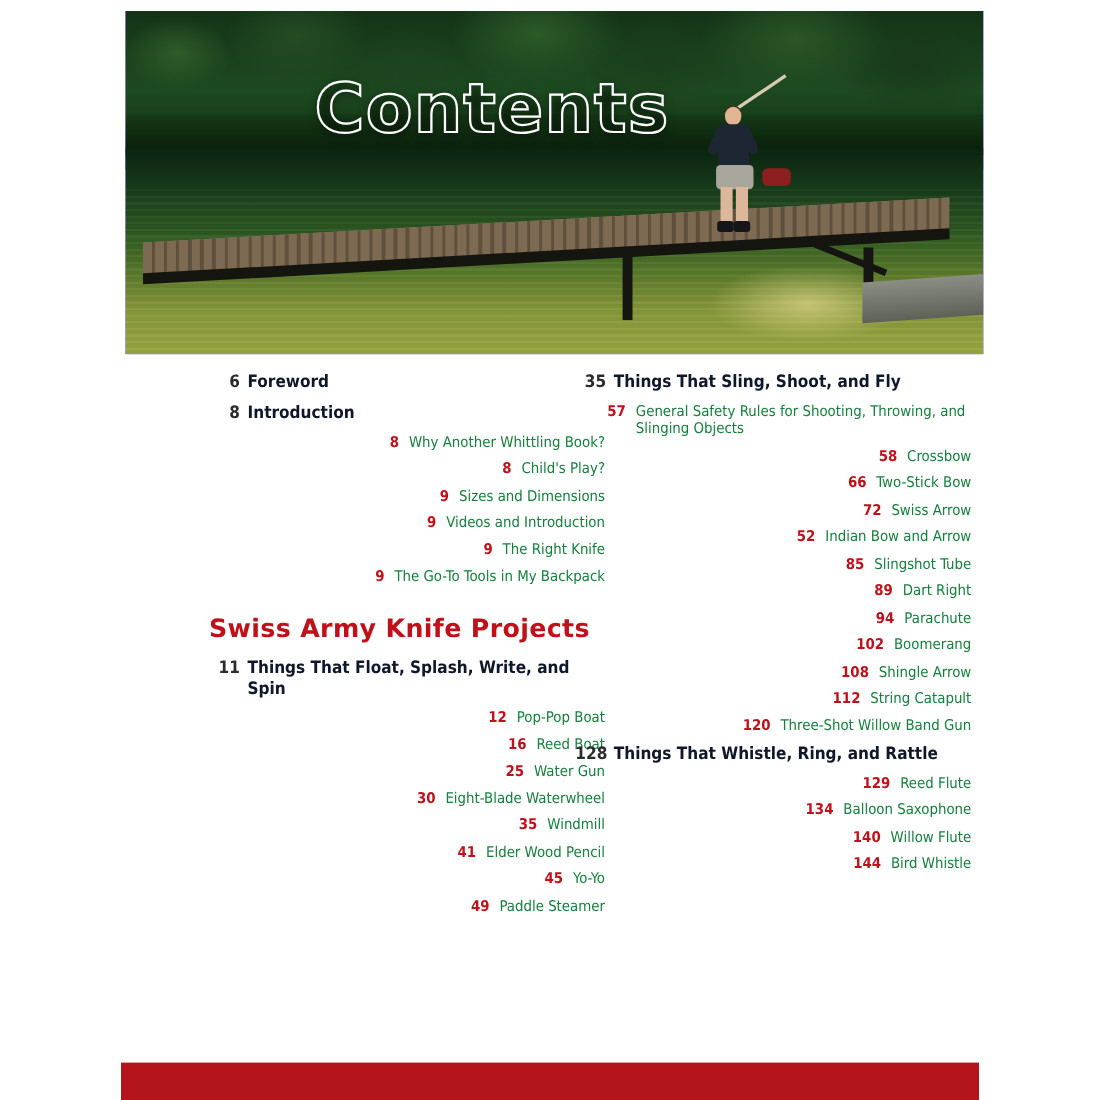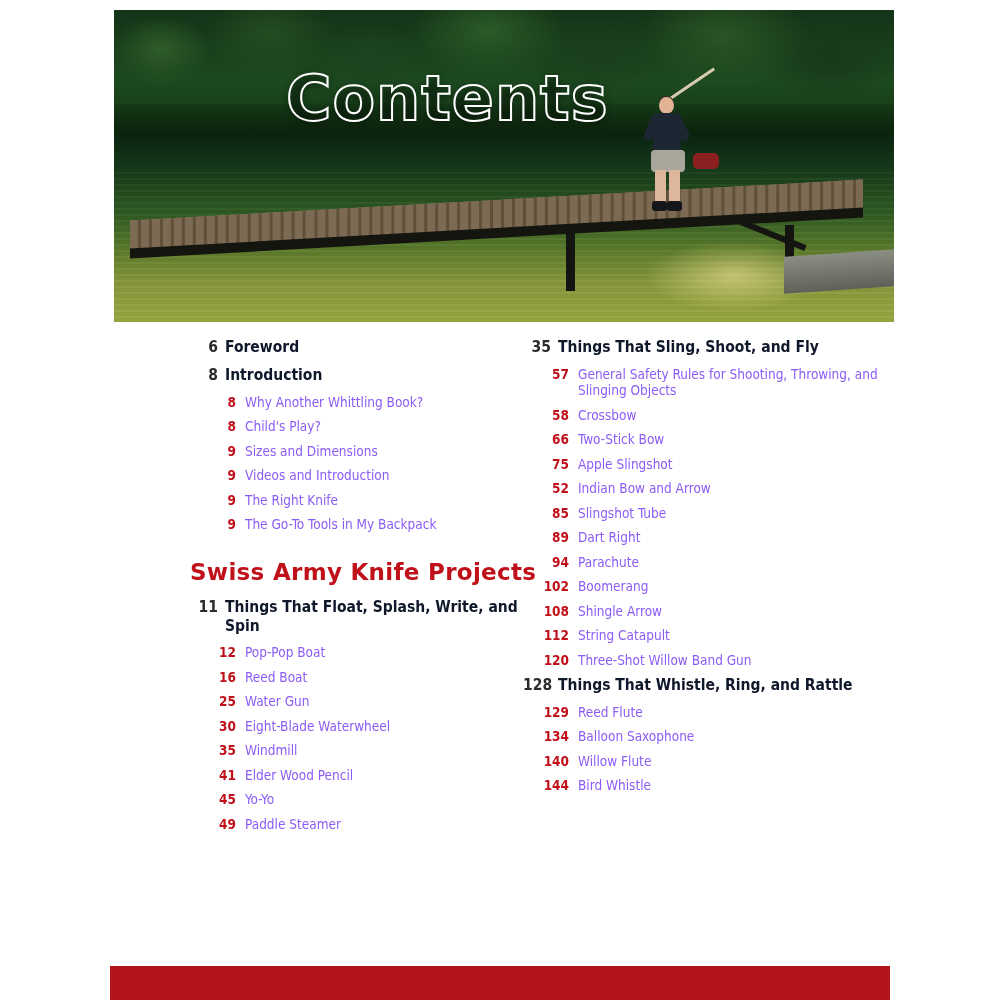--- a/index.html
+++ b/index.html
@@ -207,31 +207,31 @@
     margin-bottom: 7px;
   }
   .num {
     color: #c0111b;
     font-weight: 700;
     text-align: right;
     flex: 0 0 auto;
     font-family: "DejaVu Sans Condensed", "Liberation Sans Narrow", "Liberation Sans", sans-serif;
   }
   .label {
-    color: #8b5cf6;
+    color: #15803d;
     font-family: "DejaVu Sans Condensed", "Liberation Sans Narrow", "Liberation Sans", sans-serif;
   }
 
   
   .lvl1 { margin-bottom: 9px; }
   .lvl1 .num { width: 28px; font-size: 15.5px; color: #2b2b2b; margin-right: 7px; }
   .lvl1 .label { font-size: 15.5px; font-weight: 700; color: #0f172a; }
 
   
-  .lvl2 { margin-bottom: 8px; }
+  .lvl2 { margin-bottom: 8px; justify-content: flex-end; }
   .lvl2 .num { width: 46px; font-size: 13.5px; margin-right: 9px; }
   .lvl2 .label { font-size: 13.5px; font-weight: 400; }
 
   .section-title {
     color: #c0111b;
     font-family: "DejaVu Sans", sans-serif;
     font-size: 23px;
     font-weight: 700;
     letter-spacing: .3px;
     margin: 26px 0 13px 0;
@@ -369,22 +369,22 @@
         </div>
         <div class="row lvl2">
           <span class="num">58</span>
           <span class="label wrap2">Crossbow</span>
         </div>
         <div class="row lvl2">
           <span class="num">66</span>
           <span class="label wrap2">Two-Stick Bow</span>
         </div>
         <div class="row lvl2">
-          <span class="num">75</span>
-          <span class="label wrap2">Apple Slingshot</span>
+          <span class="num">72</span>
+          <span class="label wrap2">Swiss Arrow</span>
         </div>
         <div class="row lvl2">
           <span class="num">52</span>
           <span class="label wrap2">Indian Bow and Arrow</span>
         </div>
         <div class="row lvl2">
           <span class="num">85</span>
           <span class="label wrap2">Slingshot Tube</span>
         </div>
         <div class="row lvl2">

